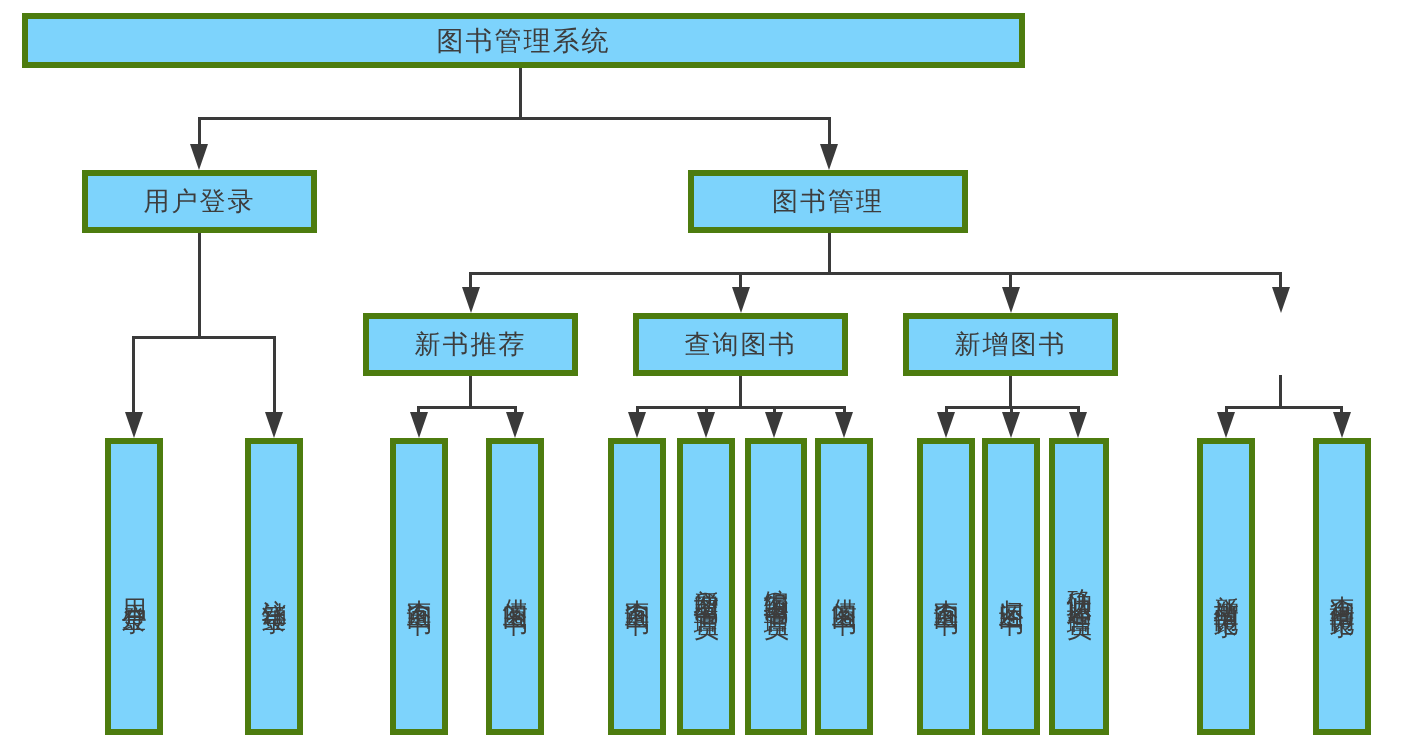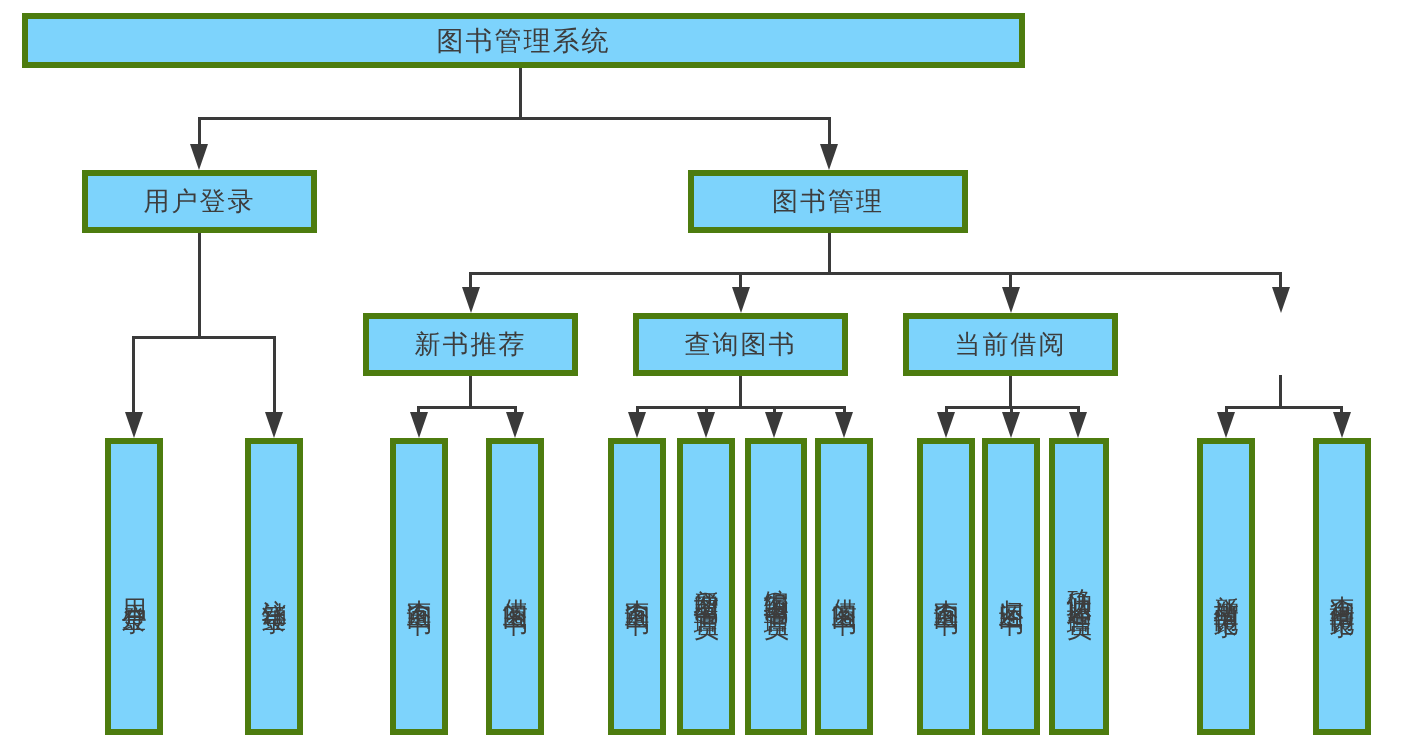--- a/index.html
+++ b/index.html
@@ -105,21 +105,21 @@
     <span class="lbl">图书管理</span>
   </div>
 
   <div class="bx l2" style="left:363px">
     <span class="lbl">新书推荐</span>
   </div>
   <div class="bx l2" style="left:633px">
     <span class="lbl">查询图书</span>
   </div>
   <div class="bx l2" style="left:903px">
-    <span class="lbl">当前借阅</span>
+    <span class="lbl">新增图书</span>
   </div>
 
   <div class="bx leaf" style="left:105px">
     <span class="vt">用户登录</span>
   </div>
   <div class="bx leaf" style="left:245px">
     <span class="vt">注销登录</span>
   </div>
 
   <div class="bx leaf" style="left:390px">

